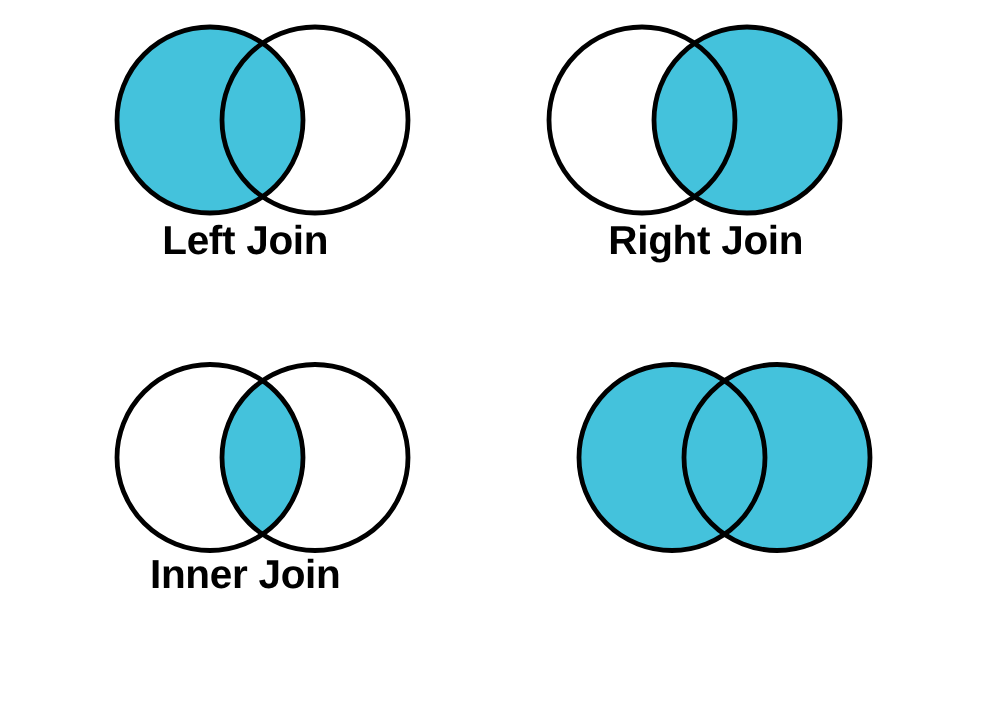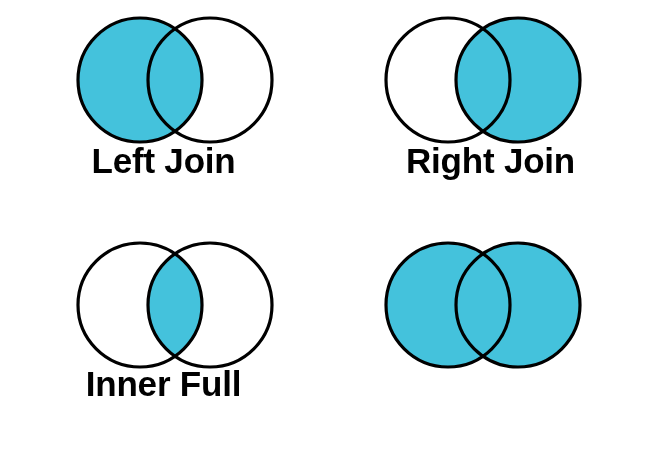--- a/index.html
+++ b/index.html
@@ -19,21 +19,21 @@
     height: 474px;
     background: #ffffff;
   }
   .diagram-cell {
     position: absolute;
     width: 327px;
     height: 237px;
     box-sizing: border-box;
   }
   #cell-left-join   { left: 0px;   top: 0px;   }
-  #cell-right-join  { left: 327px; top: 0px;   }
+  #cell-right-join  { left: 307px; top: 0px;   }
   #cell-inner-join  { left: 0px;   top: 237px; }
   #cell-full-join   { left: 327px; top: 237px; }
 
   .venn-svg {
     position: absolute;
     left: 0;
     top: 0;
     width: 327px;
     height: 160px;
     display: block;
@@ -46,21 +46,21 @@
   .venn-region {
     stroke: none;
   }
   .join-label {
     position: absolute;
     left: 0;
     width: 327px;
     text-align: center;
     font-family: "Liberation Sans", sans-serif;
     font-weight: bold;
-    font-size: 35px;
+    font-size: 27px;
     line-height: 33px;
     letter-spacing: -0.2px;
     color: #000000;
     white-space: pre-line;
   }
   #label-left-join  { top: 144px; }
   #label-right-join { top: 144px; }
   #label-inner-join { top: 130px; }
   #label-full-join  { top: 130px; }
 </style>
@@ -112,21 +112,21 @@
         <clipPath id="clip-ij-left">
             <circle cx="140" cy="68" r="62"></circle>
           </clipPath>
       </defs>
       <g clip-path="url(#clip-ij-left)">
         <circle cx="210" cy="68" r="62" fill="#44c2dc" class="venn-region"></circle>
       </g>
       <circle cx="140" cy="68" r="62" class="venn-circle-outline"></circle>
       <circle cx="210" cy="68" r="62" class="venn-circle-outline"></circle>
     </svg>
-    <div class="join-label" id="label-inner-join">Inner Full</div>
+    <div class="join-label" id="label-inner-join">Inner Join</div>
   </div>
 
   <div class="diagram-cell" id="cell-full-join">
     <svg class="venn-svg" viewBox="0 0 327 160">
       <circle cx="121" cy="68" r="62" class="venn-region" fill="#44c2dc"></circle>
       <circle cx="191" cy="68" r="62" class="venn-region" fill="#44c2dc"></circle>
       <circle cx="121" cy="68" r="62" class="venn-circle-outline"></circle>
       <circle cx="191" cy="68" r="62" class="venn-circle-outline"></circle>
     </svg>
   </div>

